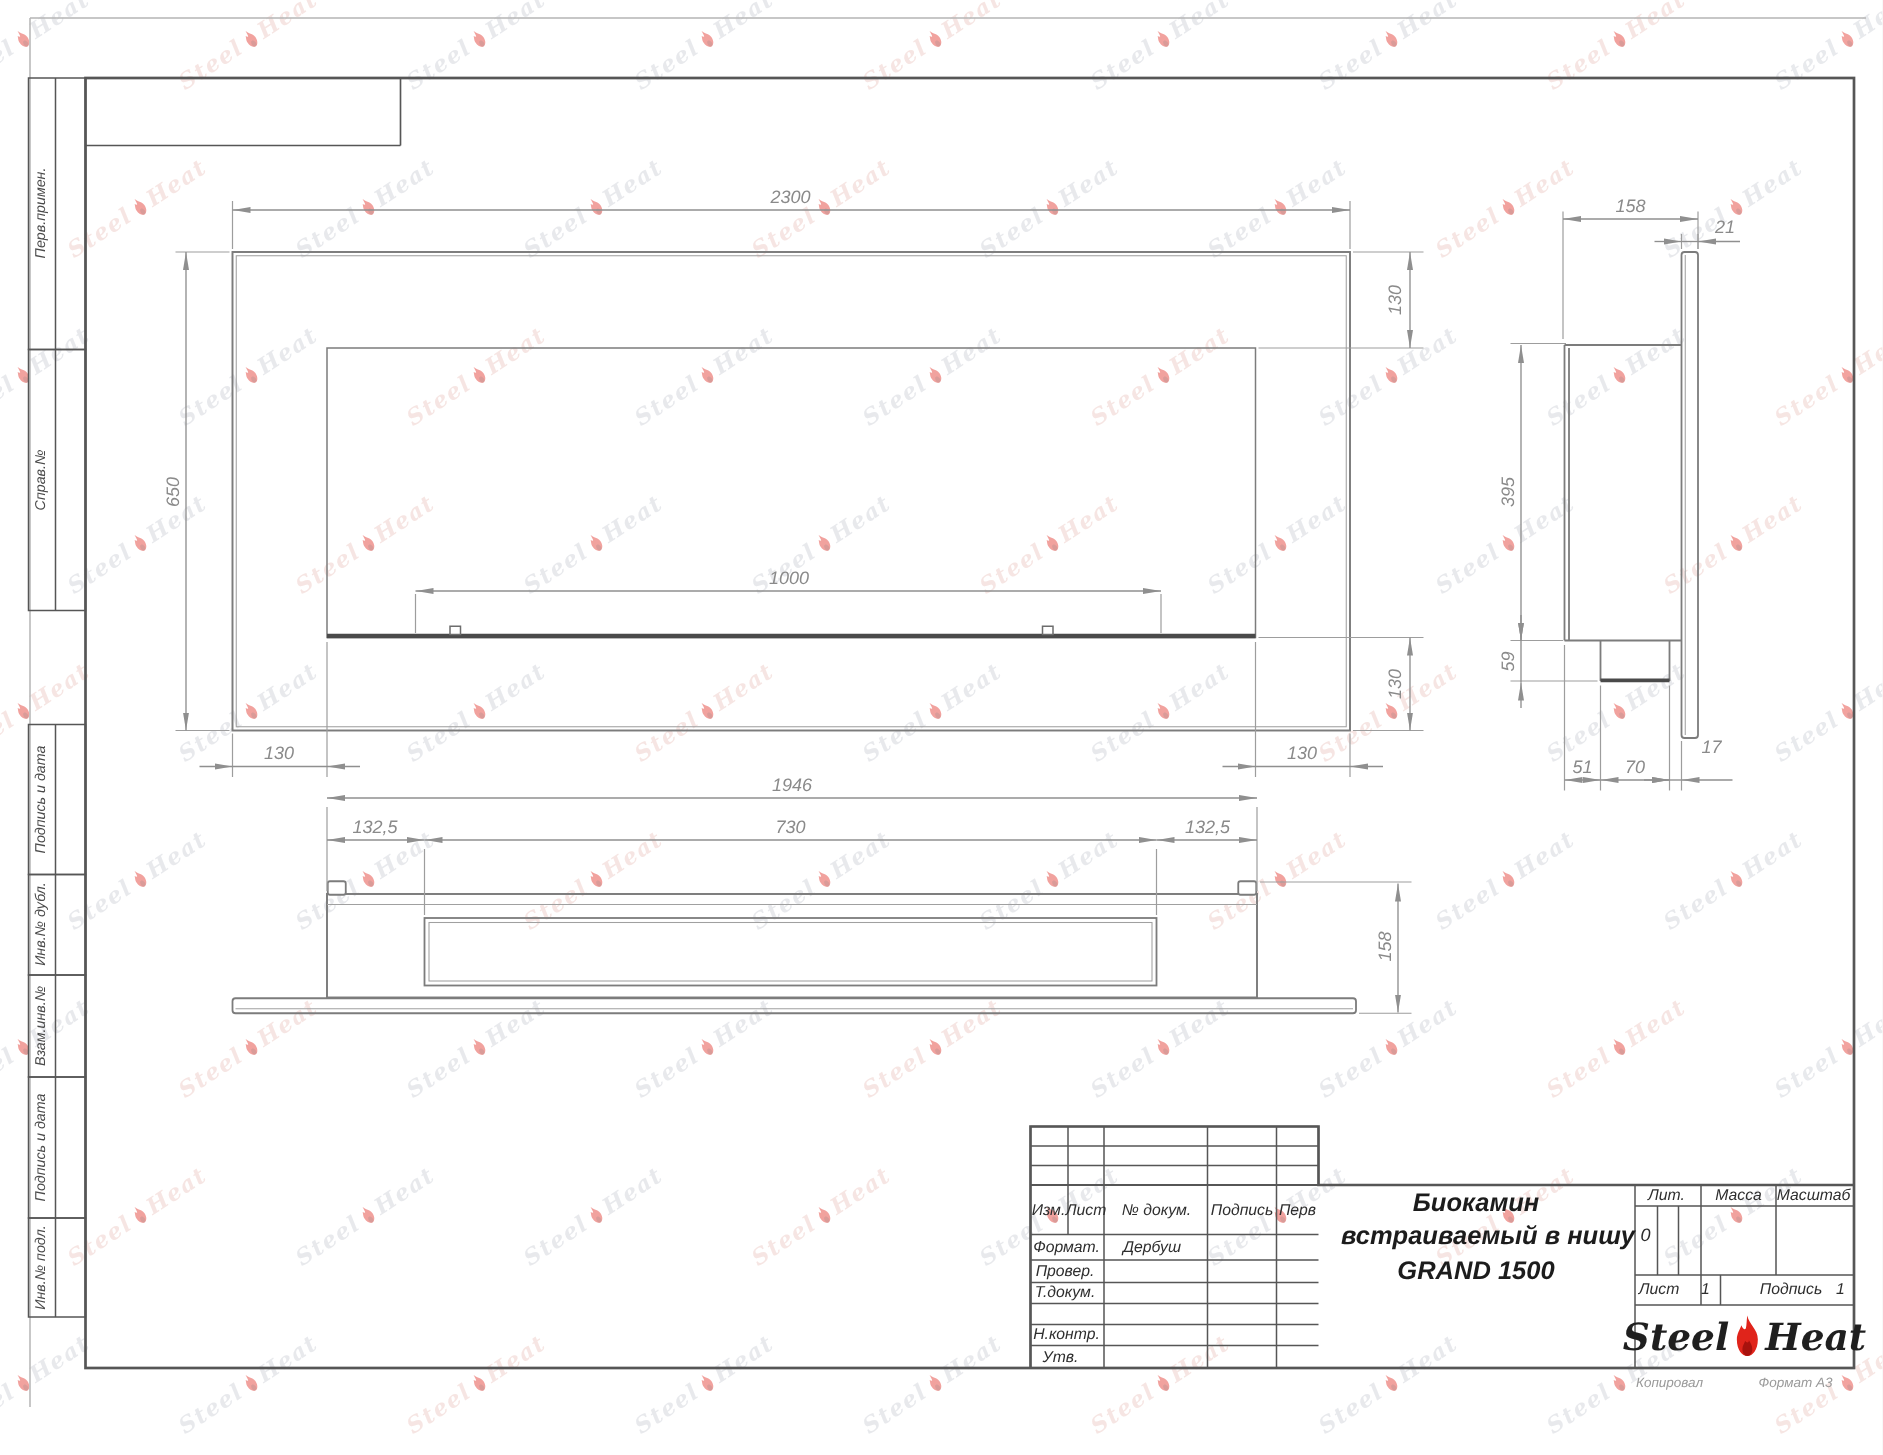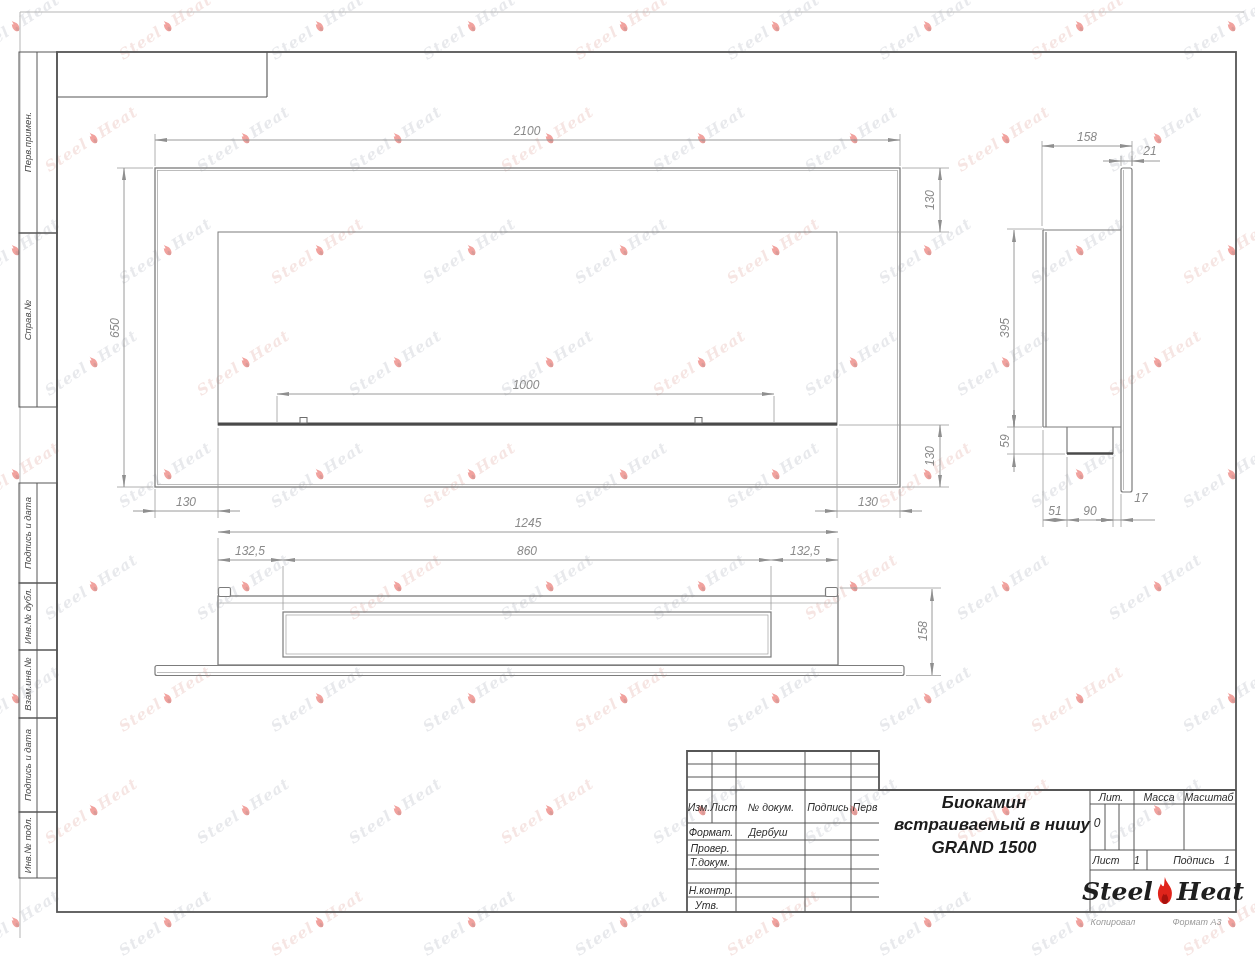--- a/index.html
+++ b/index.html
@@ -383,38 +383,38 @@
   <div class="txt-layer">
 
     <span class="t rot stamp" style="left:28px;top:142px">Перв.примен.</span>
     <span class="t rot stamp" style="left:28px;top:320px">Справ.№</span>
     <span class="t rot stamp" style="left:28px;top:533px">Подпись и дата</span>
     <span class="t rot stamp" style="left:28px;top:616px">Инв.№ дубл.</span>
     <span class="t rot stamp" style="left:28px;top:684px">Взам.инв.№</span>
     <span class="t rot stamp" style="left:28px;top:765px">Подпись и дата</span>
     <span class="t rot stamp" style="left:28px;top:845px">Инв.№ подл.</span>
 
-    <span class="t dim" style="left:527px;top:131px">2100</span>
+    <span class="t dim" style="left:527px;top:131px">2300</span>
     <span class="t dim rot" style="left:115px;top:328px">650</span>
     <span class="t dim rot" style="left:930px;top:200px">130</span>
     <span class="t dim rot" style="left:930px;top:456px">130</span>
     <span class="t dim" style="left:526px;top:385px">1000</span>
     <span class="t dim" style="left:186px;top:502px">130</span>
     <span class="t dim" style="left:868px;top:502px">130</span>
-    <span class="t dim" style="left:528px;top:523px">1245</span>
+    <span class="t dim" style="left:528px;top:523px">1946</span>
     <span class="t dim" style="left:250px;top:551px">132,5</span>
-    <span class="t dim" style="left:527px;top:551px">860</span>
+    <span class="t dim" style="left:527px;top:551px">730</span>
     <span class="t dim" style="left:805px;top:551px">132,5</span>
     <span class="t dim rot" style="left:923px;top:631px">158</span>
     <span class="t dim" style="left:1087px;top:137px">158</span>
     <span class="t dim" style="left:1150px;top:151px">21</span>
     <span class="t dim rot" style="left:1005px;top:328px">395</span>
     <span class="t dim rot" style="left:1005px;top:441px">59</span>
     <span class="t dim" style="left:1055px;top:511px">51</span>
-    <span class="t dim" style="left:1090px;top:511px">90</span>
+    <span class="t dim" style="left:1090px;top:511px">70</span>
     <span class="t dim" style="left:1141px;top:498px">17</span>
 
     <span class="t s10" style="left:699px;top:807px">Изм.</span>
     <span class="t s10" style="left:724px;top:807px">Лист</span>
     <span class="t s10" style="left:771px;top:807px">№ докум.</span>
     <span class="t s10" style="left:828px;top:807px">Подпись</span>
     <span class="t s10" style="left:865px;top:807px">Перв</span>
 
     <span class="t s10" style="left:711px;top:832px">Формат.</span>
     <span class="t s10" style="left:768px;top:832px">Дербуш</span>

